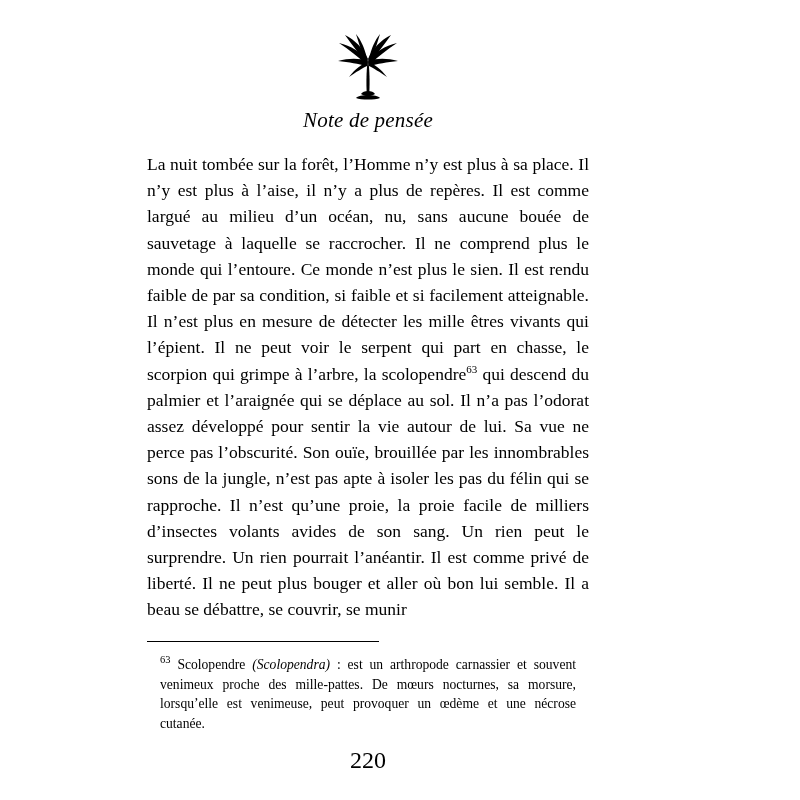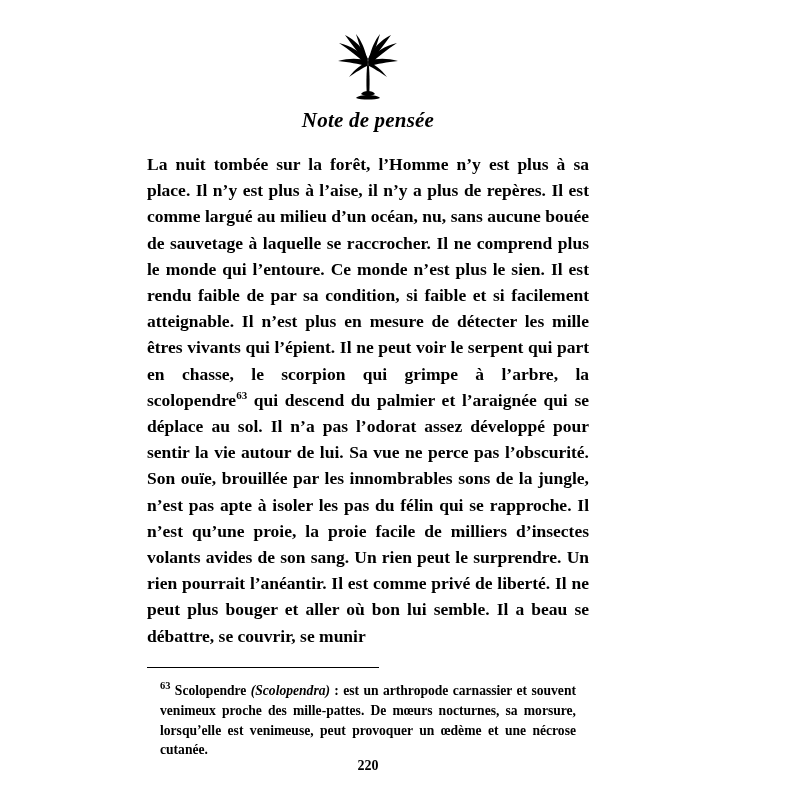--- a/index.html
+++ b/index.html
@@ -13,21 +13,20 @@
     overflow: hidden;
     font-family: "Liberation Serif", serif;
     color: #000000;
   }
   .page {
     position: relative;
     width: 736px;
     height: 800px;
     box-sizing: border-box;
     background: #ffffff;
-    font-weight: bold;
   }
   .ornament {
     width: 100%;
     text-align: center;
     padding-top: 34px;
     height: 84px;
     box-sizing: border-box;
   }
   .ornament svg {
     display: inline-block;
@@ -84,21 +83,21 @@
   }
   .footnote i {
     font-style: italic;
   }
   .folio {
     position: absolute;
     left: 0;
     right: 0;
     bottom: 26px;
     text-align: center;
-    font-size: 14px;
+    font-size: 24px;
   }
 </style>
 </head>
 <body>
 
 <div class="page">
 
   <div class="ornament">
     <svg width="86" height="74" viewBox="0 0 86 74" xmlns="http://www.w3.org/2000/svg" aria-hidden="true">
       <g fill="#000000">

